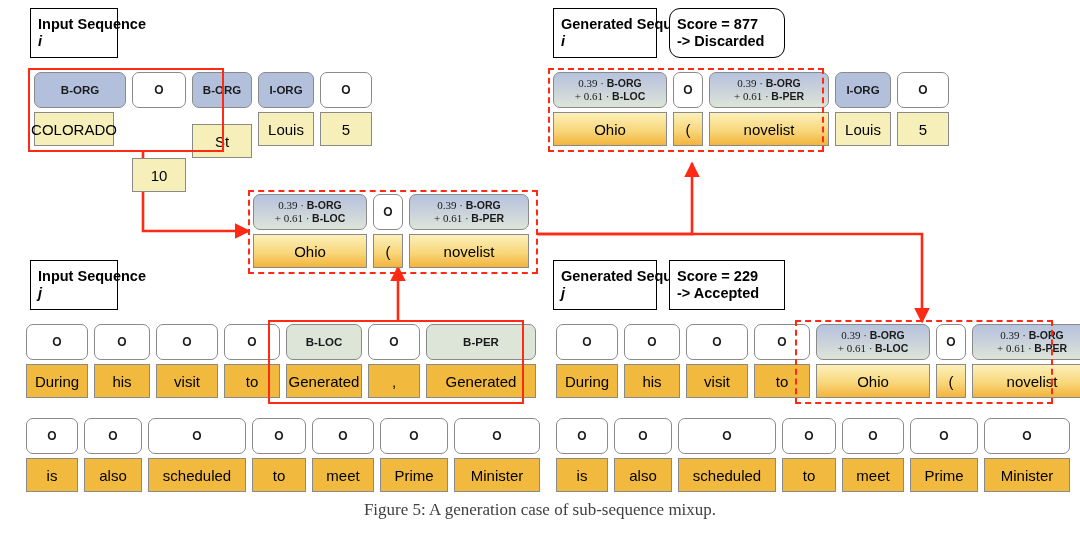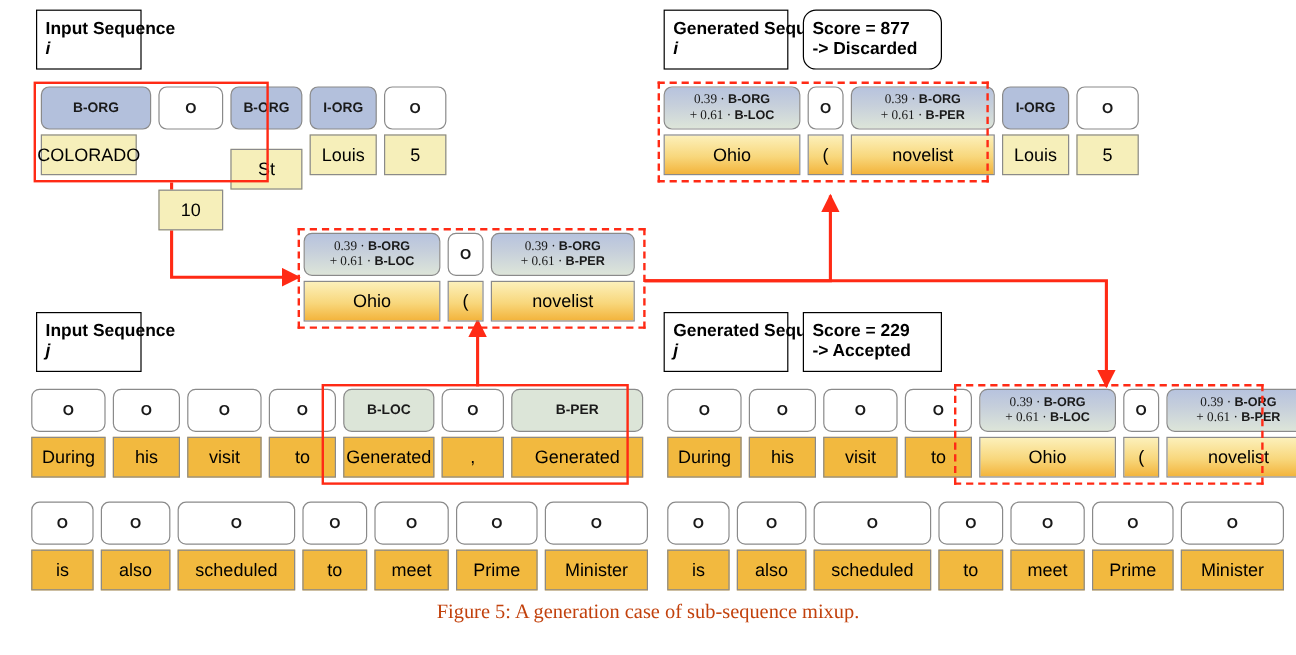--- a/index.html
+++ b/index.html
@@ -58,21 +58,21 @@
   .dashframe{
     border:2.2px dashed #ff2a15;background:transparent;pointer-events:none;
   }
 
   
   .arrowsvg{position:absolute;left:0;top:0;width:1080px;height:546px;overflow:visible;pointer-events:none;}
 
   
   #caption{
     position:absolute;left:0;top:500px;width:1080px;text-align:center;
-    font-family:"Liberation Serif", serif;font-size:17px;color:#c2410c;
+    font-family:"Liberation Serif", serif;font-size:17px;color:#404040;
   }
 </style>
 </head>
 <body>
 
 <div id="stage">
 
   <svg class="arrowsvg" viewBox="0 0 1080 546">
     <defs>
       <marker id="ah" markerWidth="7" markerHeight="7" refX="5.4" refY="3" orient="auto">

